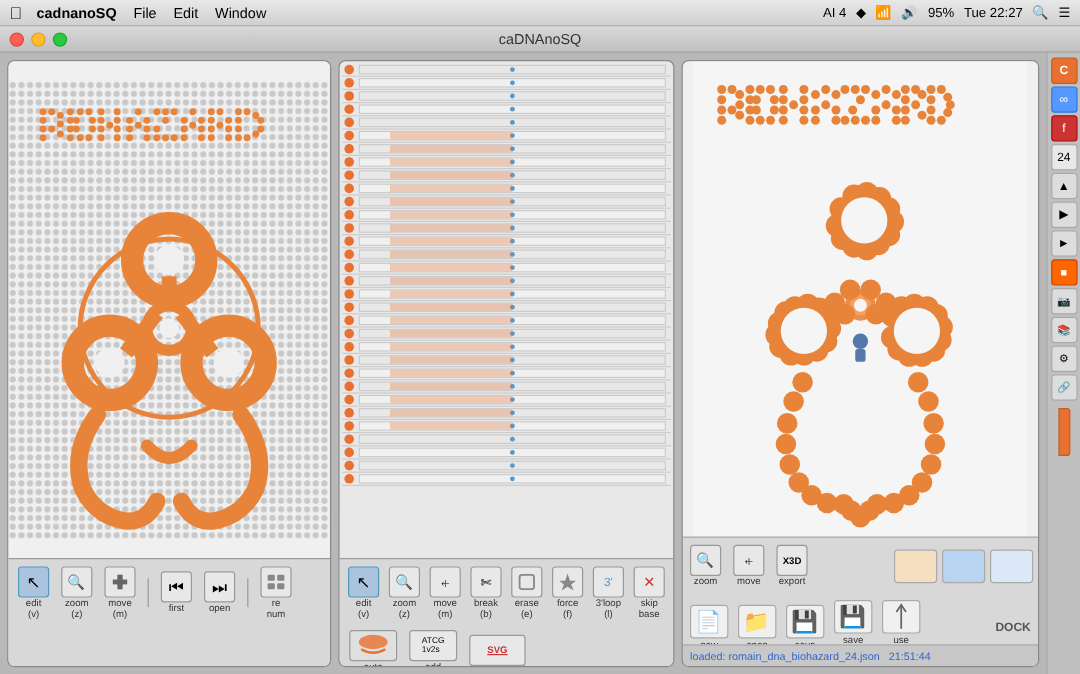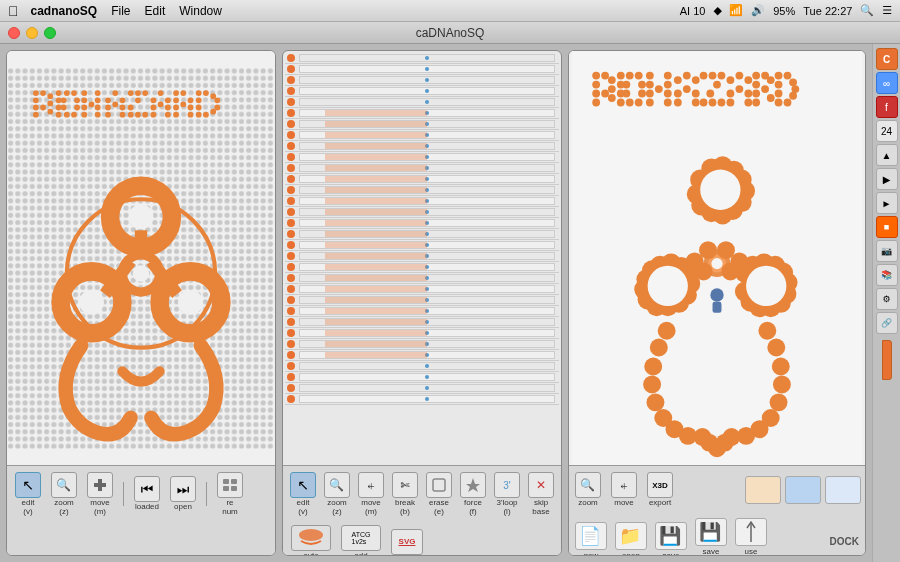--- a/index.html
+++ b/index.html
@@ -311,21 +311,21 @@
 </head>
 <body>
 
 <div id="menubar">
   <span class="apple"></span>
   <span class="app-name">cadnanoSQ</span>
   <span class="menu-item">File</span>
   <span class="menu-item">Edit</span>
   <span class="menu-item">Window</span>
   <div class="right-icons">
-    <span>AI 10</span>
+    <span>AI 4</span>
     <span>◆</span>
     <span>📶</span>
     <span>🔊</span>
     <span>95%</span>
     <span>Tue 22:27</span>
     <span>🔍</span>
     <span>☰</span>
   </div>
 </div>
 
@@ -478,21 +478,21 @@
                   <rect x="6" y="2" width="4" height="12" fill="#666"></rect>
                   <rect x="2" y="6" width="12" height="4" fill="#666"></rect>
                   <rect x="6" y="2" width="4" height="12" fill="#666"></rect>
                 </svg>
             </div>
             <div class="label">move<br>(m)</div>
           </div>
           <div class="sep"></div>
           <div class="tool-btn">
             <div class="icon-box">⏮</div>
-            <div class="label">loaded</div>
+            <div class="label">first</div>
           </div>
           <div class="tool-btn">
             <div class="icon-box">⏭</div>
             <div class="label">open</div>
           </div>
           <div class="sep"></div>
           <div class="tool-btn">
             <div class="icon-box">
               <svg width="16" height="16" viewBox="0 0 16 16">
                 <rect x="1" y="2" width="6" height="5" rx="1" fill="#888"></rect>
@@ -782,21 +782,21 @@
                 <path d="M5 14 Q15 20 25 14" stroke="#e87030" stroke-width="2" fill="none"></path>
               </svg>
             </div>
             <div class="label">auto<br>staple</div>
           </div>
           <div class="tool-btn">
             <div class="icon-box" style="width:40px; font-size:7px; padding:1px;">ATCG<br>1v2s</div>
             <div class="label">add<br>seq</div>
           </div>
           <div class="tool-btn">
-            <div class="icon-box" style="width:32px; font-size:8px; color:#cc3333; font-weight:bold;text-decoration:underline;">SVG</div>
+            <div class="icon-box" style="width:47px; font-size:8px; color:#cc3333; font-weight:bold;text-decoration:underline;">SVG</div>
             <div class="label">export</div>
           </div>
         </div>
       </div>
     </div>
 
     <div class="panel" id="right-panel">
       <div class="panel-canvas">
         <svg width="100%" height="100%" viewBox="0 0 260 370">
           <rect width="260" height="370" fill="#f5f5f5"></rect>
@@ -1013,20 +1013,27 @@
               </svg>
             </div>
             <div class="label">use<br>server</div>
           </div>
           <div style="flex:1; display:flex; align-items:center; justify-content:flex-end;">
             <div class="dock-label">DOCK</div>
           </div>
         </div>
       </div>
 
+      <div class="status-bar">
+        <span>
+          <span>loaded: romain_dna_biohazard_24.json</span>
+          &nbsp;
+          <span>21:51:44</span>
+        </span>
+      </div>
     </div>
 
   </div>
 
   <div id="right-sidebar">
     <div class="sidebar-icon" style="background:#e87030; border-color:#c06020;">
       <span style="color:white; font-size:10px; font-weight:bold;">C</span>
     </div>
     <div class="sidebar-icon" style="background:#5599ff; border-color:#3377dd;">
       <span style="color:white; font-size:10px;">∞</span>

